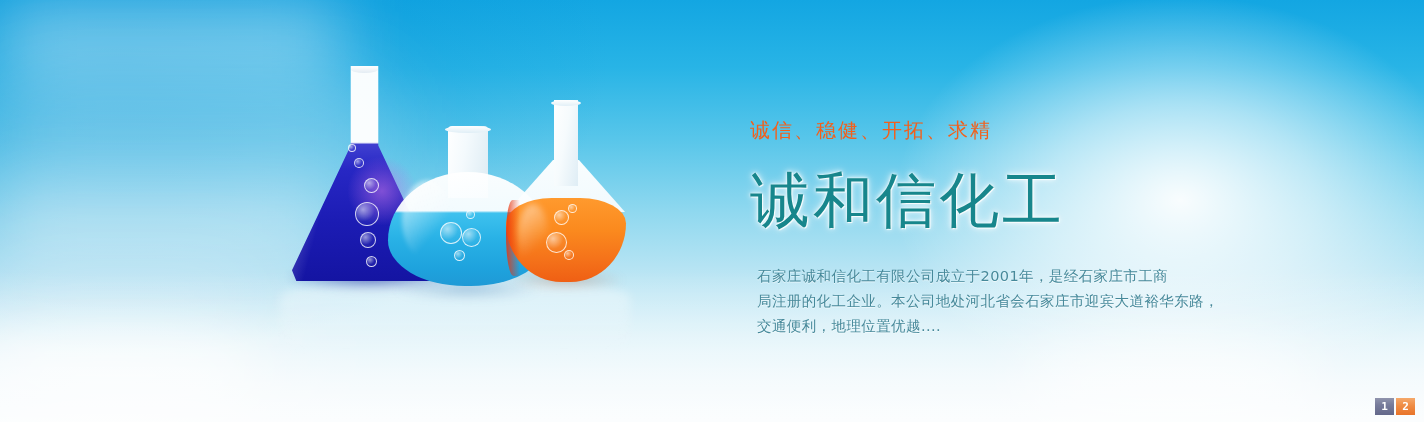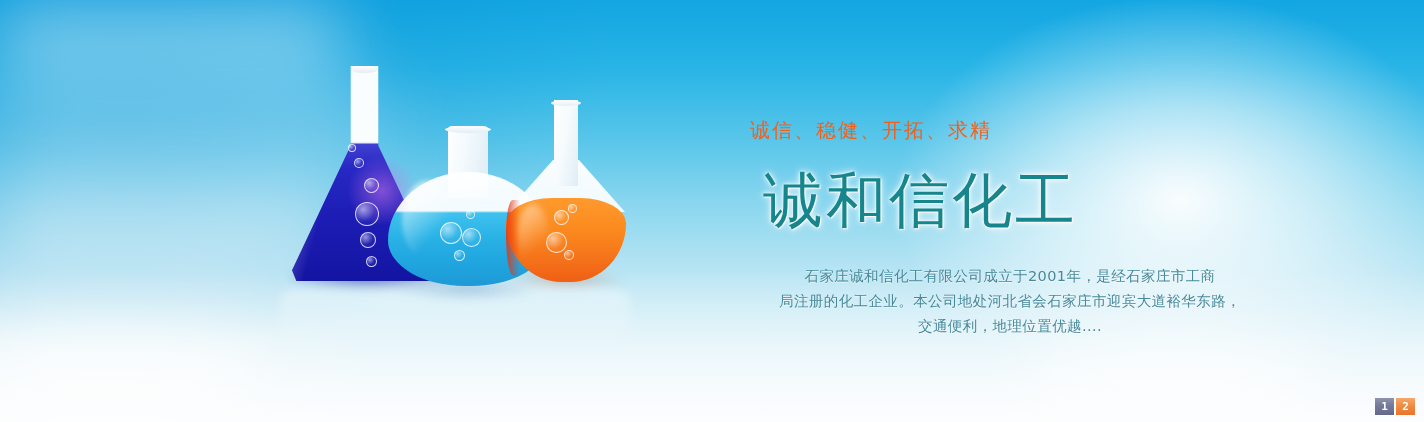--- a/index.html
+++ b/index.html
@@ -151,30 +151,30 @@
     background:radial-gradient(circle at 32% 30%, rgba(255,255,255,0.55) 0%, rgba(255,255,255,0.05) 55%, rgba(255,255,255,0) 100%);}
 
   
   .copy{position:absolute;left:750px;top:104px;width:520px;}
 
   .tagline{
     color:#f2601c;font-size:20px;letter-spacing:2px;line-height:1;
     margin:16px 0 30px 0;white-space:nowrap;font-weight:400;
   }
   .headline{
-    color:#17868c;font-size:60px;line-height:1;margin:0 0 34px 13px;
+    color:#17868c;font-size:60px;line-height:1;margin:0 0 34px 0;
     white-space:nowrap;letter-spacing:3px;font-weight:400;
     text-shadow:
       0 0 2px rgba(255,255,255,0.95),
       0 0 5px rgba(255,255,255,0.9),
       0 0 10px rgba(255,255,255,0.75),
       1px 1px 0 rgba(255,255,255,0.8);
   }
-  .desc{margin:0;color:#46899a;font-size:14.5px;line-height:25px;letter-spacing:0.4px;
-    text-shadow:0 1px 1px rgba(255,255,255,0.75);text-align:center;}
+  .desc{margin:7px;color:#46899a;font-size:14.5px;line-height:25px;letter-spacing:0.4px;
+    text-shadow:0 1px 1px rgba(255,255,255,0.75);}
   .desc div{white-space:nowrap;}
 
   
   .pager{position:absolute;right:9px;bottom:7px;display:flex;gap:2px;}
   .pg{
     width:19px;height:17px;display:flex;align-items:center;justify-content:center;
     font-size:11px;font-weight:bold;color:#ffffff;cursor:pointer;user-select:none;
     font-family:"DejaVu Sans Mono","Liberation Mono",monospace;
   }
   .pg.inactive{background:linear-gradient(180deg,#9094ad 0%,#777c9b 40%,#63688a 100%);}

